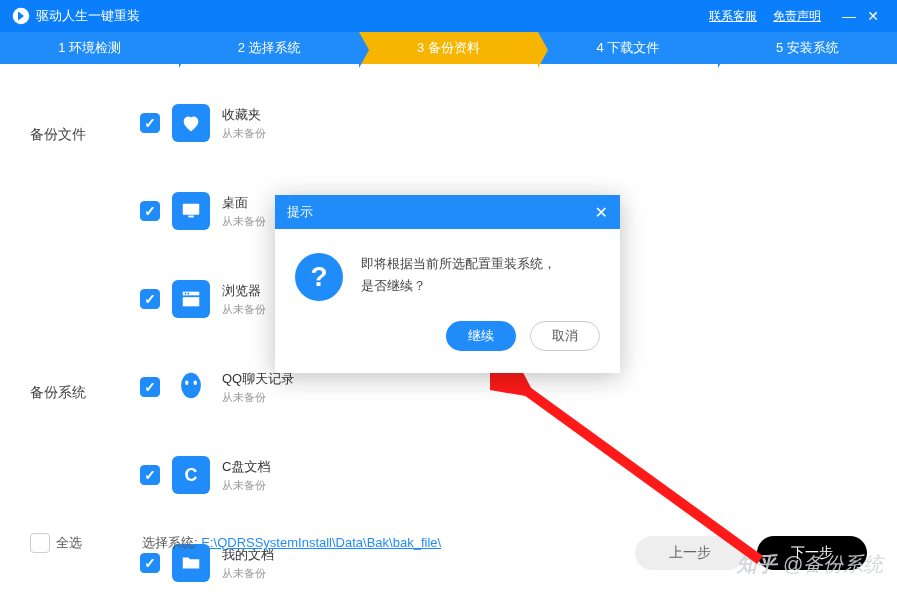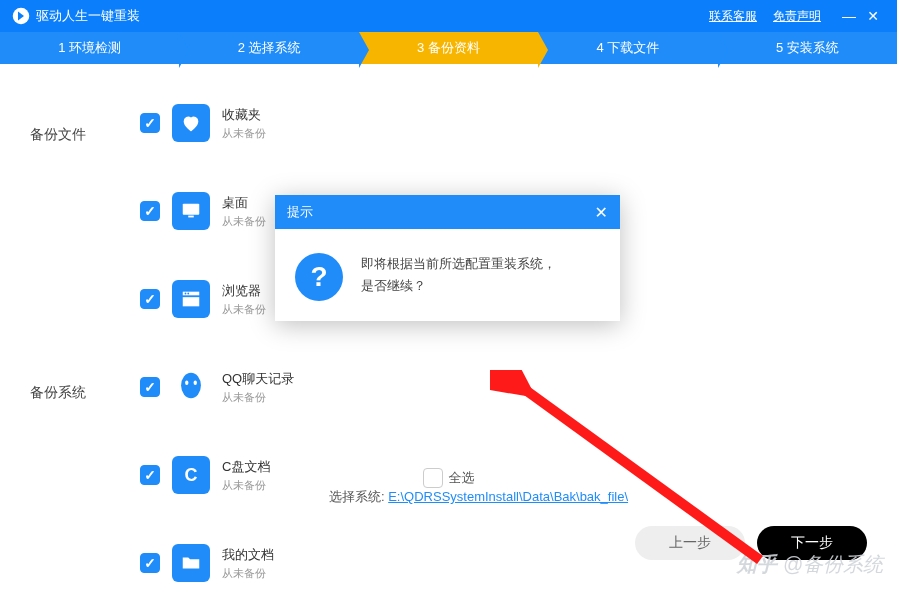--- a/index.html
+++ b/index.html
@@ -22,21 +22,21 @@
   .label-sys { top: 320px; }
   .grid { margin-left: 110px; display: flex; flex-wrap: wrap; gap: 50px 220px; width: 700px; }
   .item { display: flex; align-items: center; gap: 12px; width: 280px; }
   .chk { width: 20px; height: 20px; border-radius: 4px; border: 1px solid #ccc; display: flex; align-items: center; justify-content: center; cursor: pointer; flex-shrink: 0; }
   .chk.checked { background: #1f8cfa; border-color: #1f8cfa; }
   .chk.checked::after { content: "✓"; color: #fff; font-size: 14px; font-weight: bold; }
   .icon-box { width: 38px; height: 38px; border-radius: 6px; display: flex; align-items: center; justify-content: center; flex-shrink: 0; }
   .icon-box.blue { background: #1f8cfa; }
   .txt .name { font-size: 13px; color: #333; margin-bottom: 2px; }
   .txt .status { font-size: 11px; color: #999; }
-  .bottom { position: absolute; bottom: 32px; left: 30px; right: 30px; display: flex; align-items: center; flex-direction: column; }
+  .bottom { position: absolute; bottom: 22px; left: 30px; right: 30px; display: flex; align-items: center; }
   .select-all { display: flex; align-items: center; gap: 6px; font-size: 13px; color: #555; }
   .save-dir { margin-left: 60px; font-size: 13px; color: #555; }
   .save-dir a { color: #1f8cfa; text-decoration: underline; }
   .nav-btns { margin-left: auto; display: flex; gap: 12px; }
   .nav-btn { width: 110px; height: 34px; border-radius: 17px; display: flex; align-items: center; justify-content: center; font-size: 14px; cursor: pointer; margin-top: 20px; }
   .nav-btn.prev { background: #eee; color: #666; }
   .nav-btn.next { background: #000000; color: #fff; }
   .modal { position: absolute; left: 275px; top: 195px; width: 345px; background: #fff; box-shadow: 0 4px 24px rgba(0,0,0,.25); z-index: 10; }
   .modal-header { background: #1f8cfa; height: 34px; display: flex; align-items: center; padding: 0 12px; color: #fff; font-size: 13px; }
   .modal-header .close { margin-left: auto; cursor: pointer; font-size: 16px; }
@@ -187,20 +187,24 @@
     <span>提示</span>
     <span class="close">✕</span>
   </div>
   <div class="modal-body">
     <div class="q-circle">?</div>
     <div class="modal-msg">
       <div>即将根据当前所选配置重装系统，</div>
       <div>是否继续？</div>
     </div>
   </div>
+  <div class="modal-footer">
+    <div class="m-btn primary">继续</div>
+    <div class="m-btn ghost">取消</div>
+  </div>
 </div>
 
 <svg class="arrow" width="300" height="210">
   <defs>
       <marker id="ah" markerWidth="12" markerHeight="12" refX="2" refY="6" orient="auto">
         <path d="M12 0 L0 6 L12 12 Z" fill="#ff1a1a"></path>
       </marker>
     </defs>
   <line x1="270" y1="190" x2="30" y2="16" stroke="#ff1a1a" stroke-width="10" marker-end="url(#ah)"></line>
 </svg>

